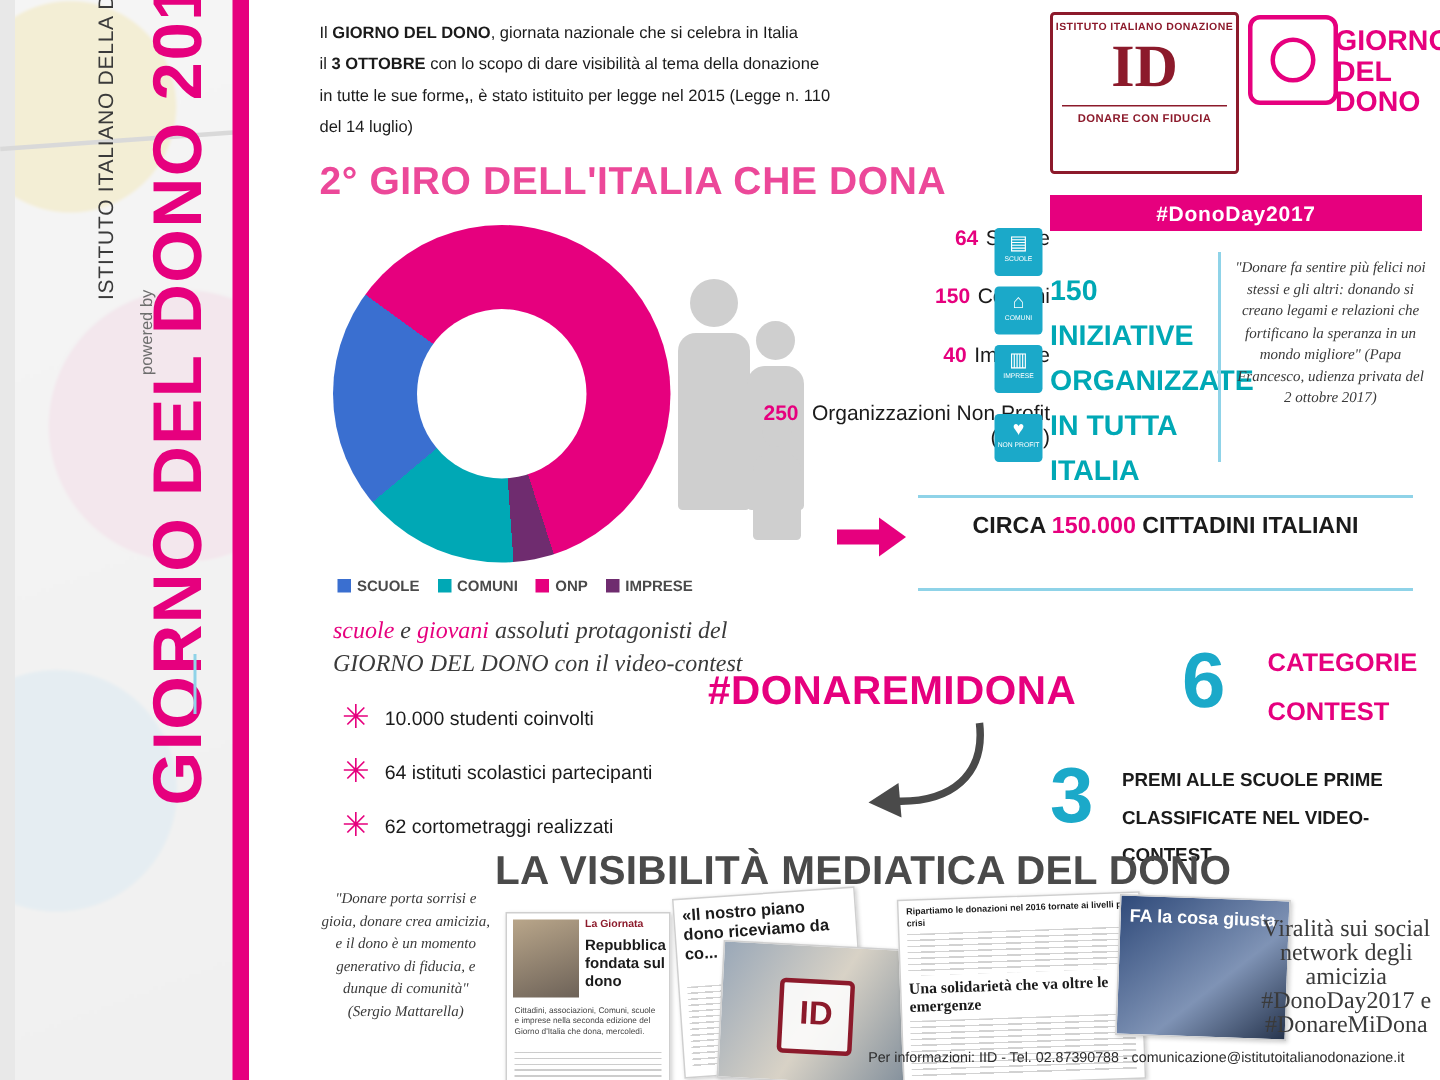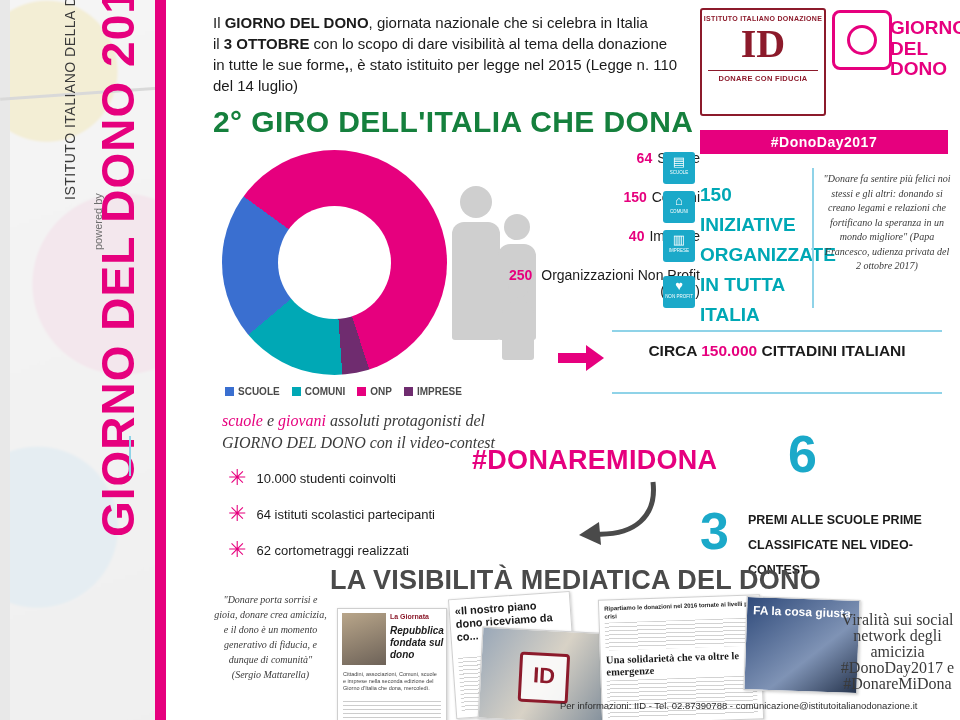--- a/index.html
+++ b/index.html
@@ -20,25 +20,25 @@
   .rail-title{position:absolute;left:-92px;top:300px;width:420px;transform:rotate(-90deg);
     font-size:46px;font-weight:bold;color:#e6007e;letter-spacing:1px;text-align:center;white-space:nowrap;}
   .rail-sub{position:absolute;left:62px;top:200px;width:330px;transform:rotate(-90deg);transform-origin:left top;
     font-size:14px;color:#3a3a3a;letter-spacing:.5px;white-space:nowrap;}
   .rail-powered{position:absolute;left:92px;top:250px;width:120px;transform:rotate(-90deg);transform-origin:left top;
     font-size:11px;color:#6d6d6d;white-space:nowrap;}
   .rail-divider{position:absolute;left:110px;top:455px;width:40px;height:2px;background:#8fd3e8;transform:rotate(-90deg);}
   .pink-bar{position:absolute;left:155px;top:0;width:11px;height:720px;background:#e6007e;}
 
   
-  .intro{position:absolute;left:213px;top:12px;width:470px;font-size:15px;line-height:21px;color:#1b1b1b;}
+  .intro{position:absolute;left:213px;top:12px;width:470px;font-size:11px;line-height:21px;color:#1b1b1b;}
   .intro b{font-weight:bold;}
 
   
-  .headline{position:absolute;left:213px;top:105px;font-size:30px;font-weight:bold;color:#15803d;letter-spacing:.4px;}
+  .headline{position:absolute;left:213px;top:105px;font-size:26px;font-weight:bold;color:#ec4899;letter-spacing:.4px;}
 
   
   .logo-box{position:absolute;left:700px;top:8px;width:250px;height:110px;}
   .logo-iid{position:absolute;left:0;top:0;width:122px;height:104px;border:2px solid #8c1a2b;border-radius:3px;background:#fff;}
   .logo-iid .top{font-size:7px;color:#8c1a2b;text-align:center;margin-top:5px;letter-spacing:.3px;font-weight:bold;}
   .logo-iid .id{font-size:40px;font-weight:bold;color:#8c1a2b;text-align:center;line-height:44px;font-family:"Liberation Serif",serif;}
   .logo-iid .bot{font-size:7.5px;color:#8c1a2b;text-align:center;font-weight:bold;border-top:1px solid #8c1a2b;margin:4px 6px 0;padding-top:3px;letter-spacing:.3px;}
   .logo-gdd{position:absolute;left:130px;top:0;width:120px;height:104px;}
   .logo-gdd .mark{position:absolute;left:2px;top:2px;width:54px;height:54px;border:3px solid #e6007e;border-radius:8px;}
   .logo-gdd .mark:after{content:"";position:absolute;left:12px;top:12px;width:24px;height:24px;border:3px solid #e6007e;border-radius:50%;}
@@ -119,21 +119,21 @@
 
   
   .clip{position:absolute;background:#fff;border:1px solid #cfcfcf;box-shadow:1px 1px 3px rgba(0,0,0,.2);overflow:hidden;}
   .clip-lines{background:repeating-linear-gradient(to bottom,#9a9a9a 0 1px,transparent 1px 4px);}
 
   
   .viral{position:absolute;left:840px;top:612px;width:115px;font-size:16px;line-height:16px;color:#3a3a3a;
     font-family:"Liberation Serif",serif;text-align:center;}
 
   
-  .footer{position:absolute;left:560px;top:700px;width:395px;font-size:9.5px;color:#2b2b2b;text-align:left;}
+  .footer{position:absolute;left:560px;top:700px;width:395px;font-size:9.5px;color:#2b2b2b;text-align:center;}
 </style>
 </head>
 <body>
 
 <div class="page">
 
   <div class="rail">
     <div class="rail-bg"></div>
     <div class="rail-stripe" style="left:0;"></div>
     <div class="rail-line"></div>
@@ -252,33 +252,37 @@
 
   <div class="hash-big">#DONAREMIDONA</div>
   <div class="hook">
     <svg width="100" height="70" viewBox="0 0 100 70">
       <path d="M88 4 C92 38, 70 58, 30 56" stroke="#4a4a4a" stroke-width="5" fill="none"></path>
       <polygon points="34,44 14,57 36,67" fill="#4a4a4a"></polygon>
     </svg>
   </div>
 
   <div class="big6">6</div>
+  <div class="cat">
+    <div>CATEGORIE</div>
+    <div>CONTEST</div>
+  </div>
   <div class="big3">3</div>
   <div class="premi">
     <div>PREMI ALLE SCUOLE PRIME</div>
     <div>CLASSIFICATE NEL VIDEO-CONTEST</div>
   </div>
 
   <div class="visib">LA VISIBILITÀ MEDIATICA DEL DONO</div>
   <div class="quote-mat">"Donare porta sorrisi e gioia, donare crea amicizia, e il dono è un momento generativo di fiducia, e dunque di comunità" (Sergio Mattarella)</div>
 
   <div class="clip" style="left:337px;top:608px;width:108px;height:112px;">
     <div style="position:absolute;left:4px;top:4px;width:44px;height:52px;background:linear-gradient(160deg,#b9a68a,#6d6258);"></div>
     <div style="position:absolute;left:52px;top:4px;width:52px;font-size:7px;font-weight:bold;color:#8c1a2b;">La Giornata</div>
-    <div style="position:absolute;left:52px;top:16px;width:54px;font-size:10px;font-weight:bold;color:#1b1b1b;line-height:12px;font-style:italic;">Repubblica fondata sul dono</div>
+    <div style="position:absolute;left:52px;top:16px;width:54px;font-size:10px;font-weight:bold;color:#1b1b1b;line-height:12px;">Repubblica fondata sul dono</div>
     <div style="position:absolute;left:5px;top:62px;width:98px;font-size:5.5px;color:#444;line-height:7px;">Cittadini, associazioni, Comuni, scuole e imprese nella seconda edizione del Giorno d'Italia che dona, mercoledì.</div>
     <div class="clip-lines" style="position:absolute;left:5px;top:92px;width:98px;height:20px;opacity:.5;"></div>
   </div>
 
   <div class="clip" style="left:452px;top:595px;width:120px;height:118px;transform:rotate(-4deg);">
     <div style="position:absolute;left:5px;top:5px;width:110px;font-size:11px;font-weight:bold;color:#1b1b1b;line-height:13px;">«Il nostro piano dono riceviamo da co...</div>
     <div class="clip-lines" style="position:absolute;left:5px;top:58px;width:110px;height:54px;opacity:.45;"></div>
   </div>
 
   <div class="clip" style="left:480px;top:630px;width:130px;height:90px;transform:rotate(3deg);background:#ededed;">

